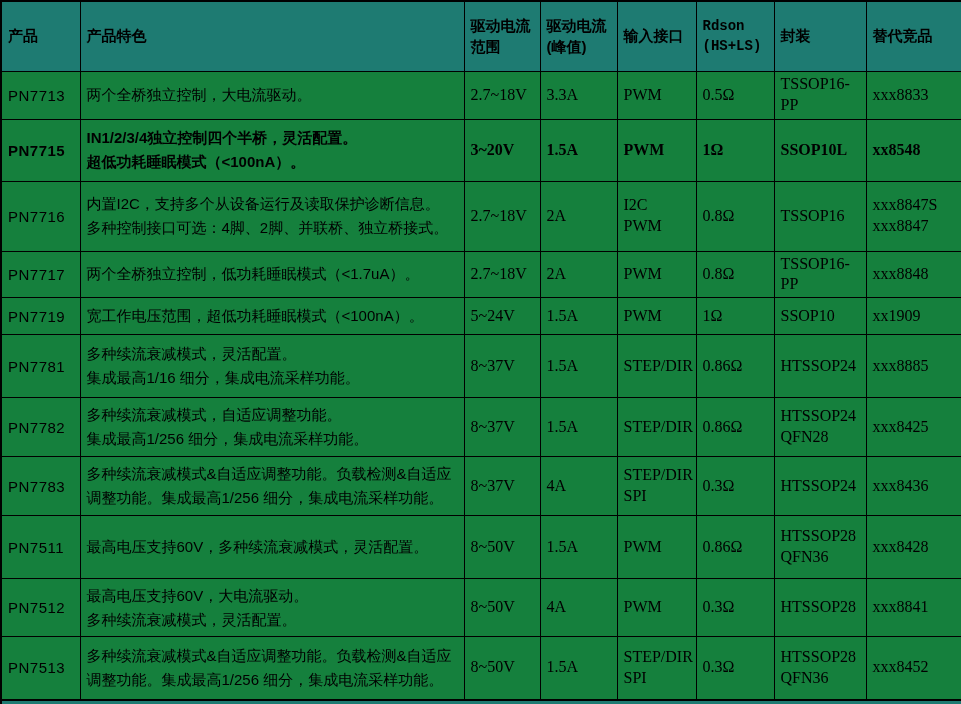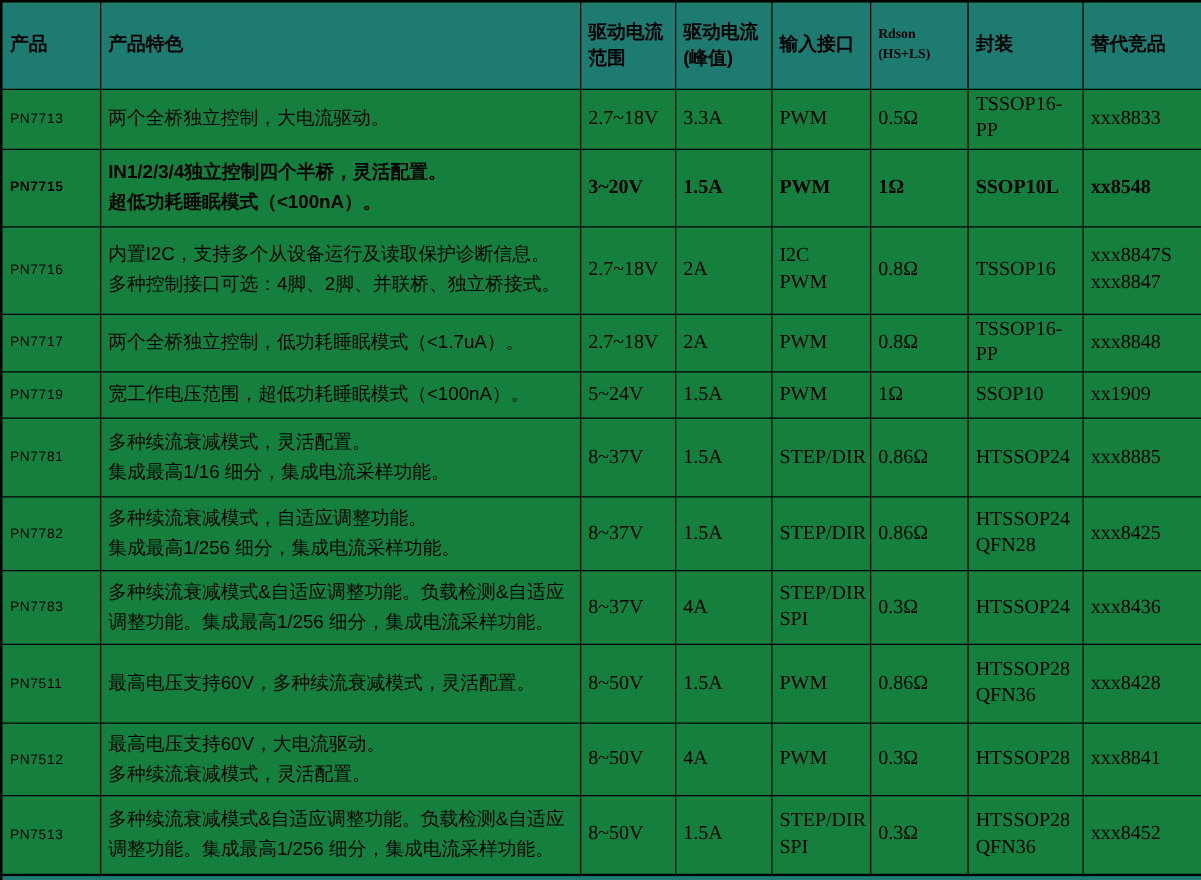--- a/index.html
+++ b/index.html
@@ -33,31 +33,31 @@
   thead th {
     background: #1e7b72;
     color: #ffffff;
     font-family: "Liberation Sans", sans-serif;
     font-weight: bold;
     font-size: 15px;
     line-height: 1.45;
     border-bottom: 2px solid #000000;
   }
   thead th.serif-head {
-    font-family: Liberation Serif, serif;
-    font-size: 11px;
+    font-family: Liberation Mono, monospace;
+    font-size: 14px;
   }
   td.c-sans {
     font-family: "Liberation Sans", sans-serif;
     font-size: 15px;
     line-height: 1.6;
   }
   td.c-product {
     font-family: "Liberation Sans", sans-serif;
-    font-size: 11px;
+    font-size: 15px;
     letter-spacing: 0.5px;
     padding-left: 8px;
   }
   td.c-serif {
     font-family: "Liberation Serif", serif;
     font-size: 16px;
     line-height: 1.3;
   }
   .bottom-bar {
     width: 961px;

